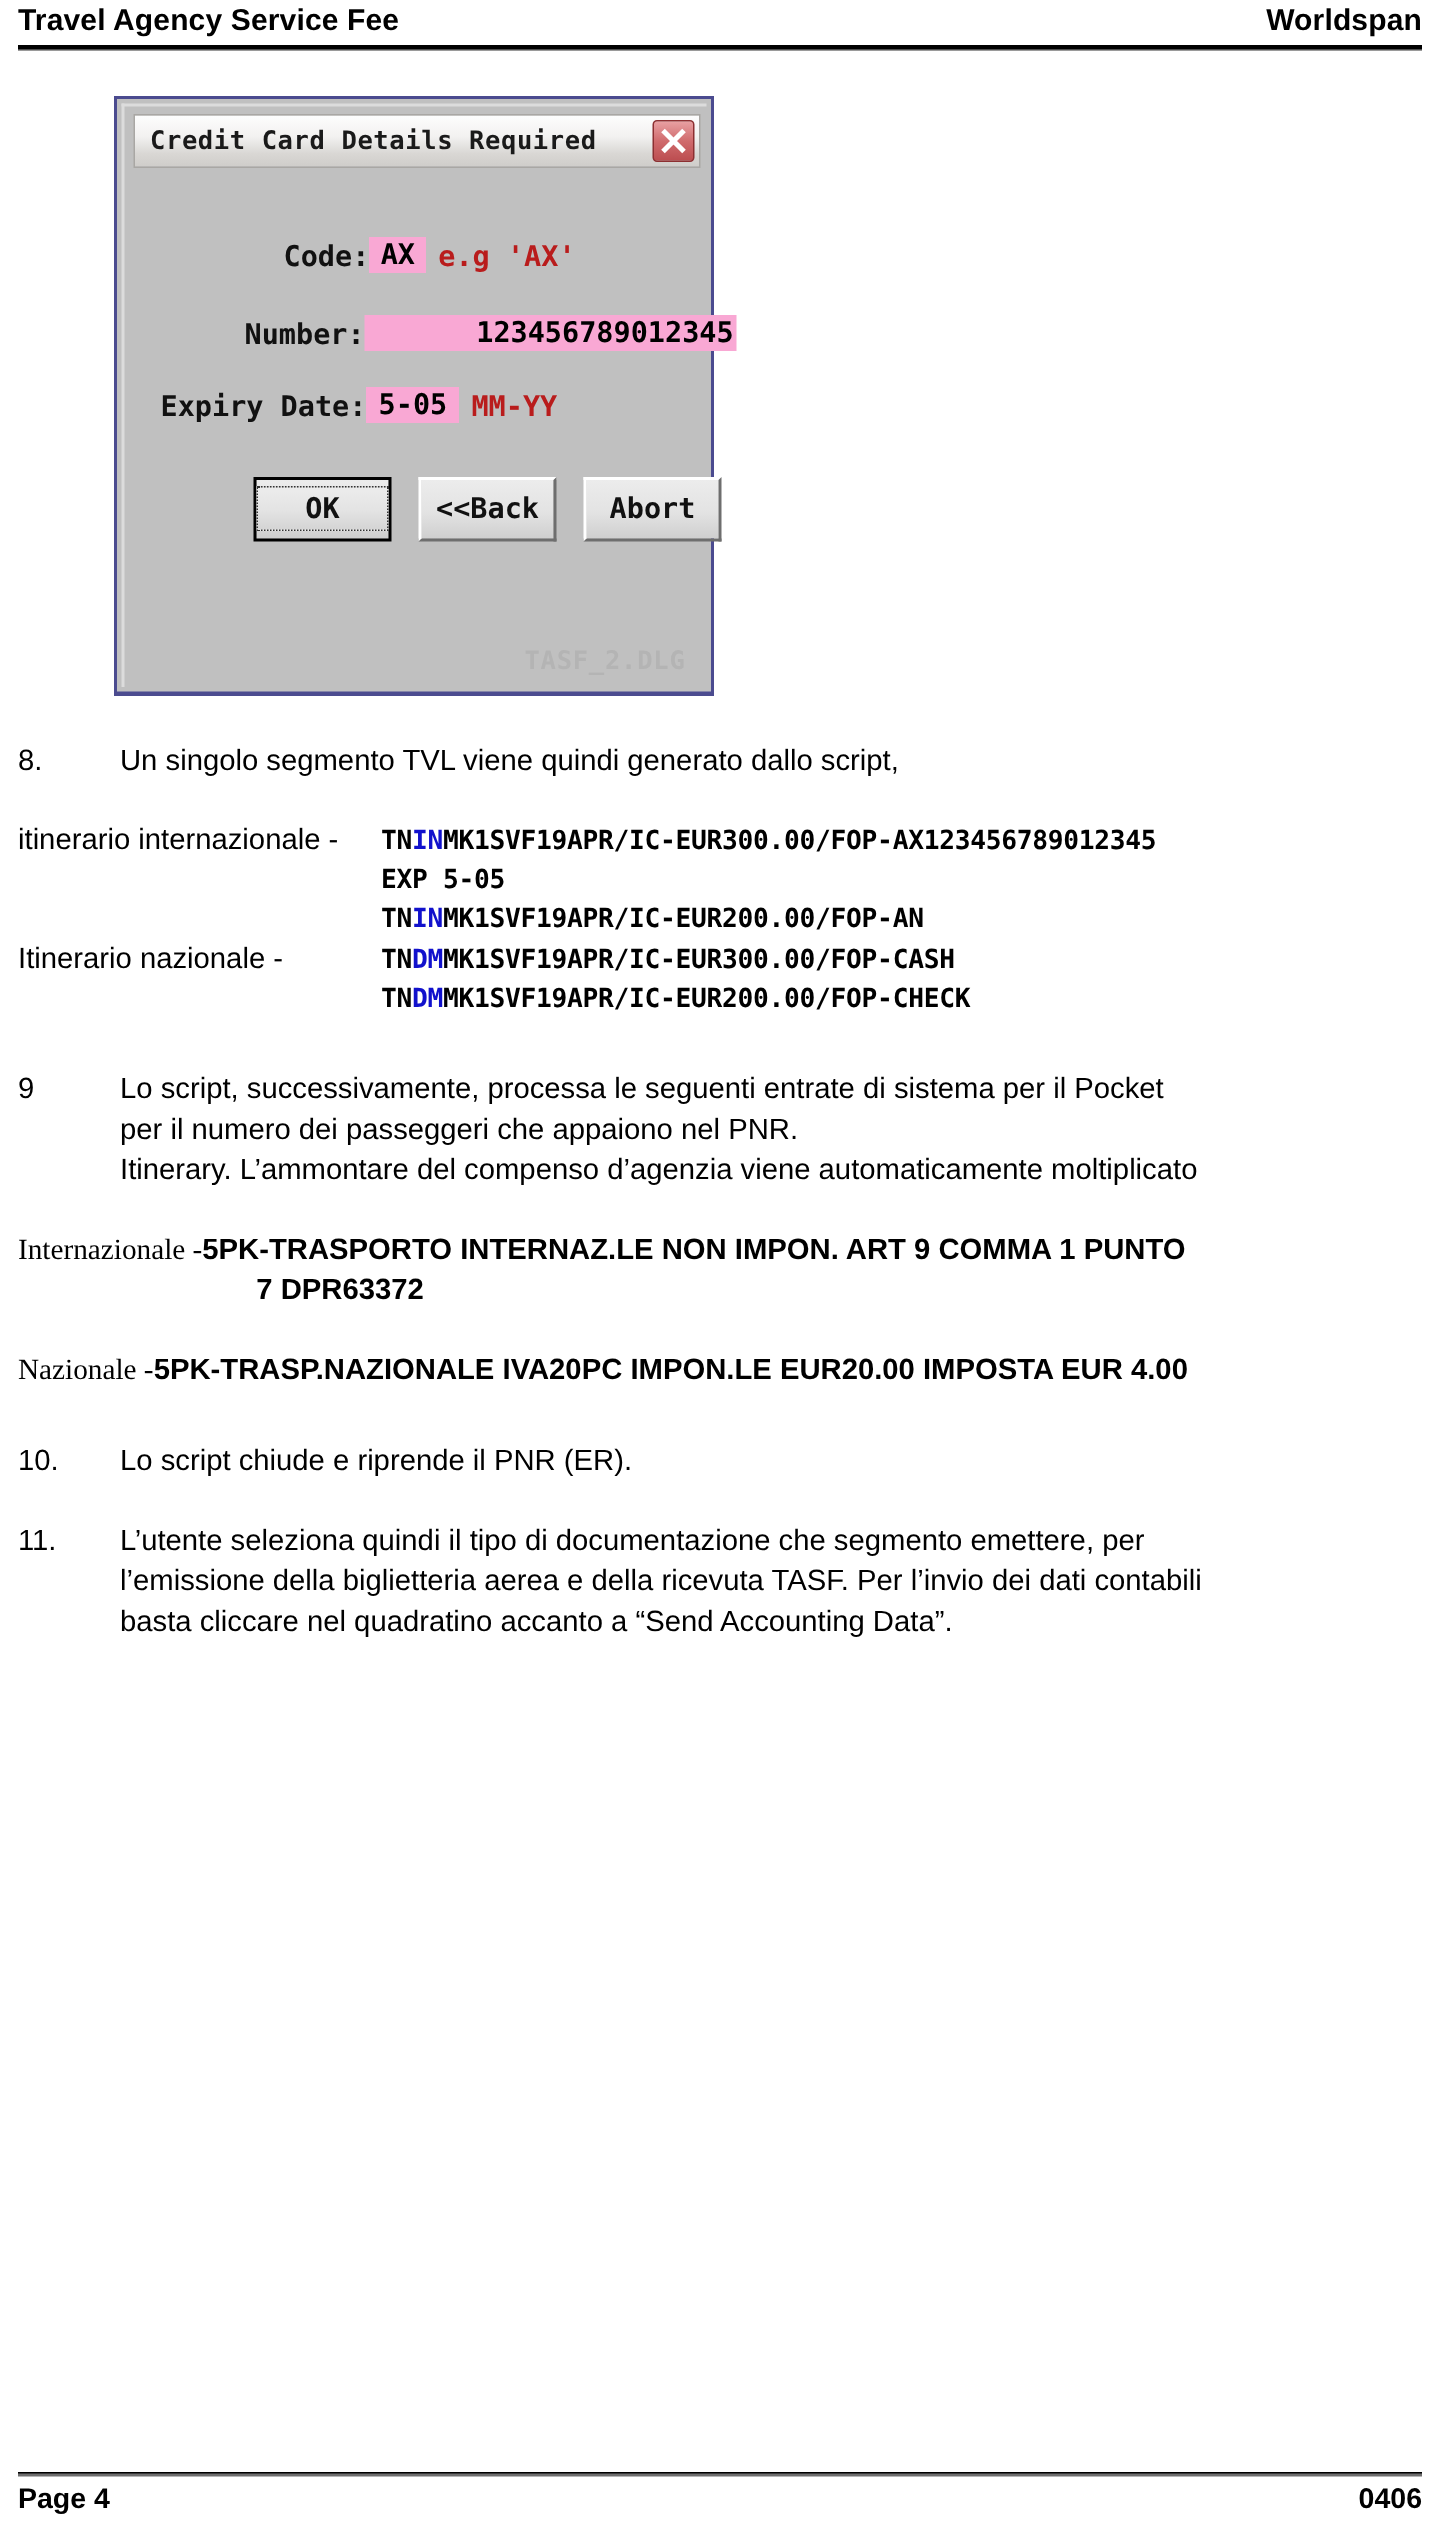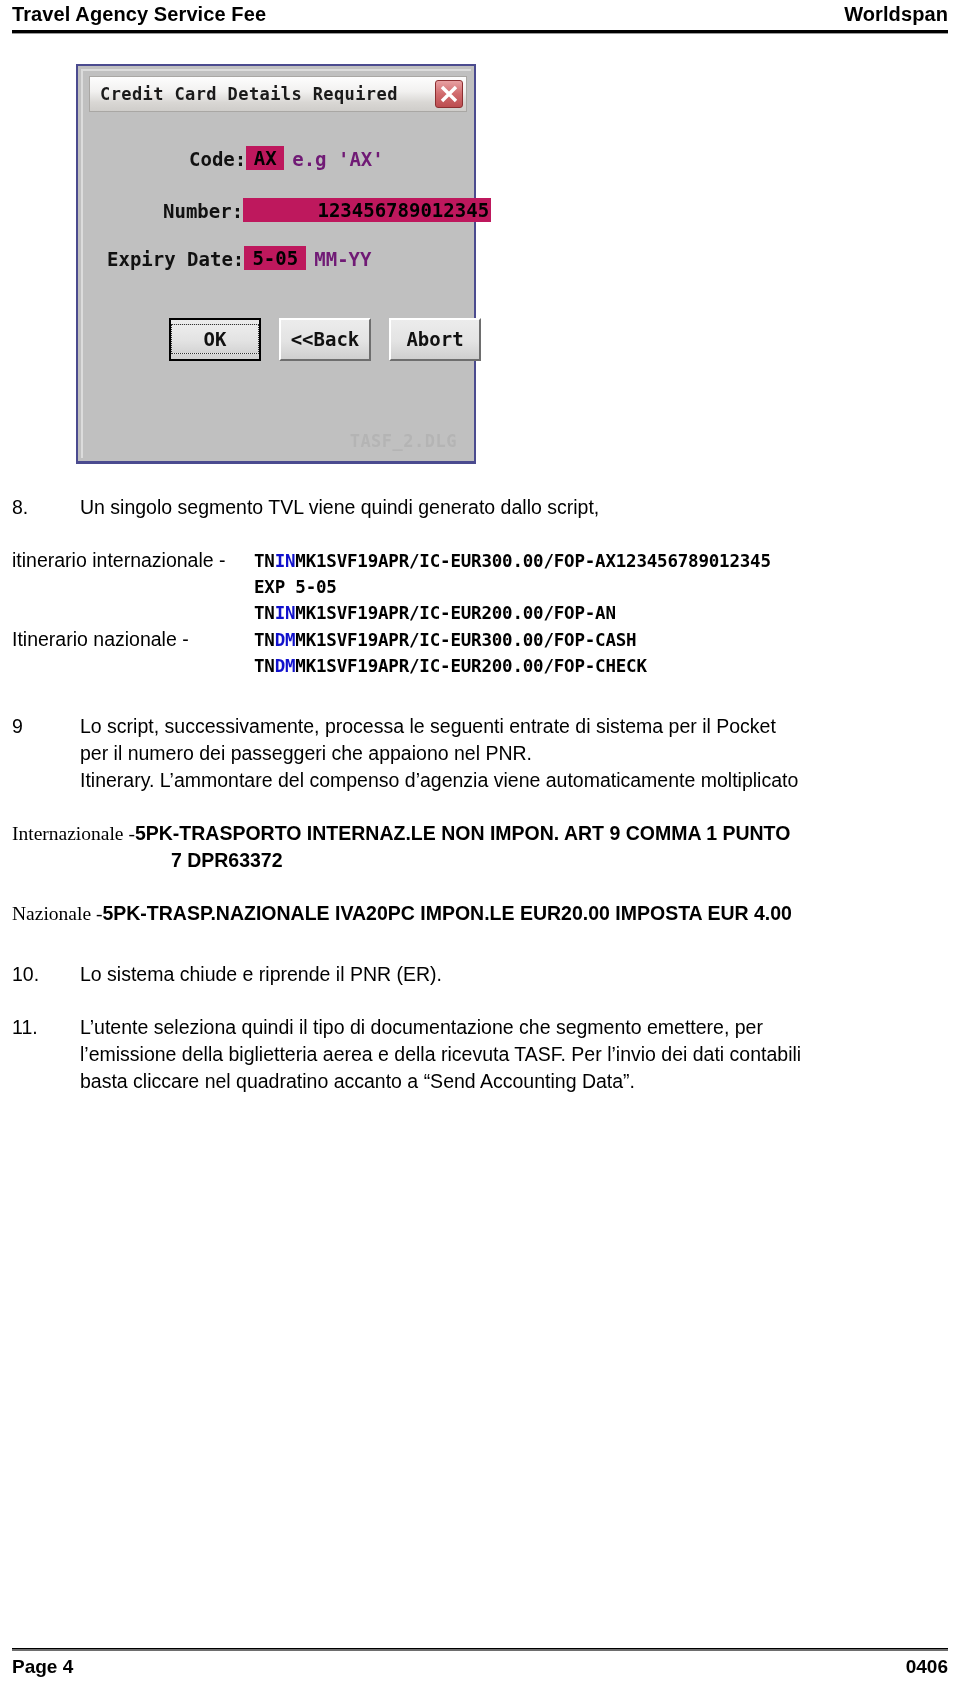--- a/index.html
+++ b/index.html
@@ -123,29 +123,30 @@
     align-items: flex-end;
     font-family: "DejaVu Sans Mono", monospace;
     font-size: 19px;
     font-weight: bold;
     letter-spacing: 0px;
     color: #000000;
     white-space: nowrap;
   }
   .field-label { color: #111111; }
   .field-input {
-    background: #be185d;
+    background: #f9a8d4;
     color: #000000;
     display: inline-block;
     text-align: right;
     padding: 1px 2px;
     box-sizing: border-box;
+    margin-top: 12px;
   }
   .field-hint {
-    color: #701a75;
+    color: #b91c1c;
     margin-left: 8px;
   }
 
   #row-code { left: 100px; top: 30px; }
   #row-code .field-input { width: 38px; text-align: center; }
   #row-number { left: 74px; top: 82px; }
   #row-number .field-input { width: 248px; text-align: right; }
   #row-expiry { left: 18px; top: 130px; }
   #row-expiry .field-input { width: 62px; text-align: center; }
 
@@ -406,21 +407,21 @@
 
   <div class="para entry-line">
     <span class="entry-tag">Nazionale - </span>
     <span class="entry-val">5PK-TRASP.NAZIONALE IVA20PC IMPON.LE EUR20.00 IMPOSTA EUR 4.00</span>
   </div>
 
   <div class="spacer-lg"></div>
 
   <div class="para numbered">
     <div class="num">10.</div>
-    <div class="num-text">Lo sistema chiude e riprende il PNR (ER).</div>
+    <div class="num-text">Lo script chiude e riprende il PNR (ER).</div>
   </div>
 
   <div class="spacer-md"></div>
 
   <div class="para numbered">
     <div class="num">11.</div>
     <div class="num-text">
       <div>L’utente seleziona quindi il tipo di documentazione che segmento emettere, per</div>
       <div>l’emissione della biglietteria aerea e della ricevuta TASF.  Per l’invio dei dati contabili</div>
       <div>basta cliccare nel quadratino accanto a “Send Accounting Data”.</div>

